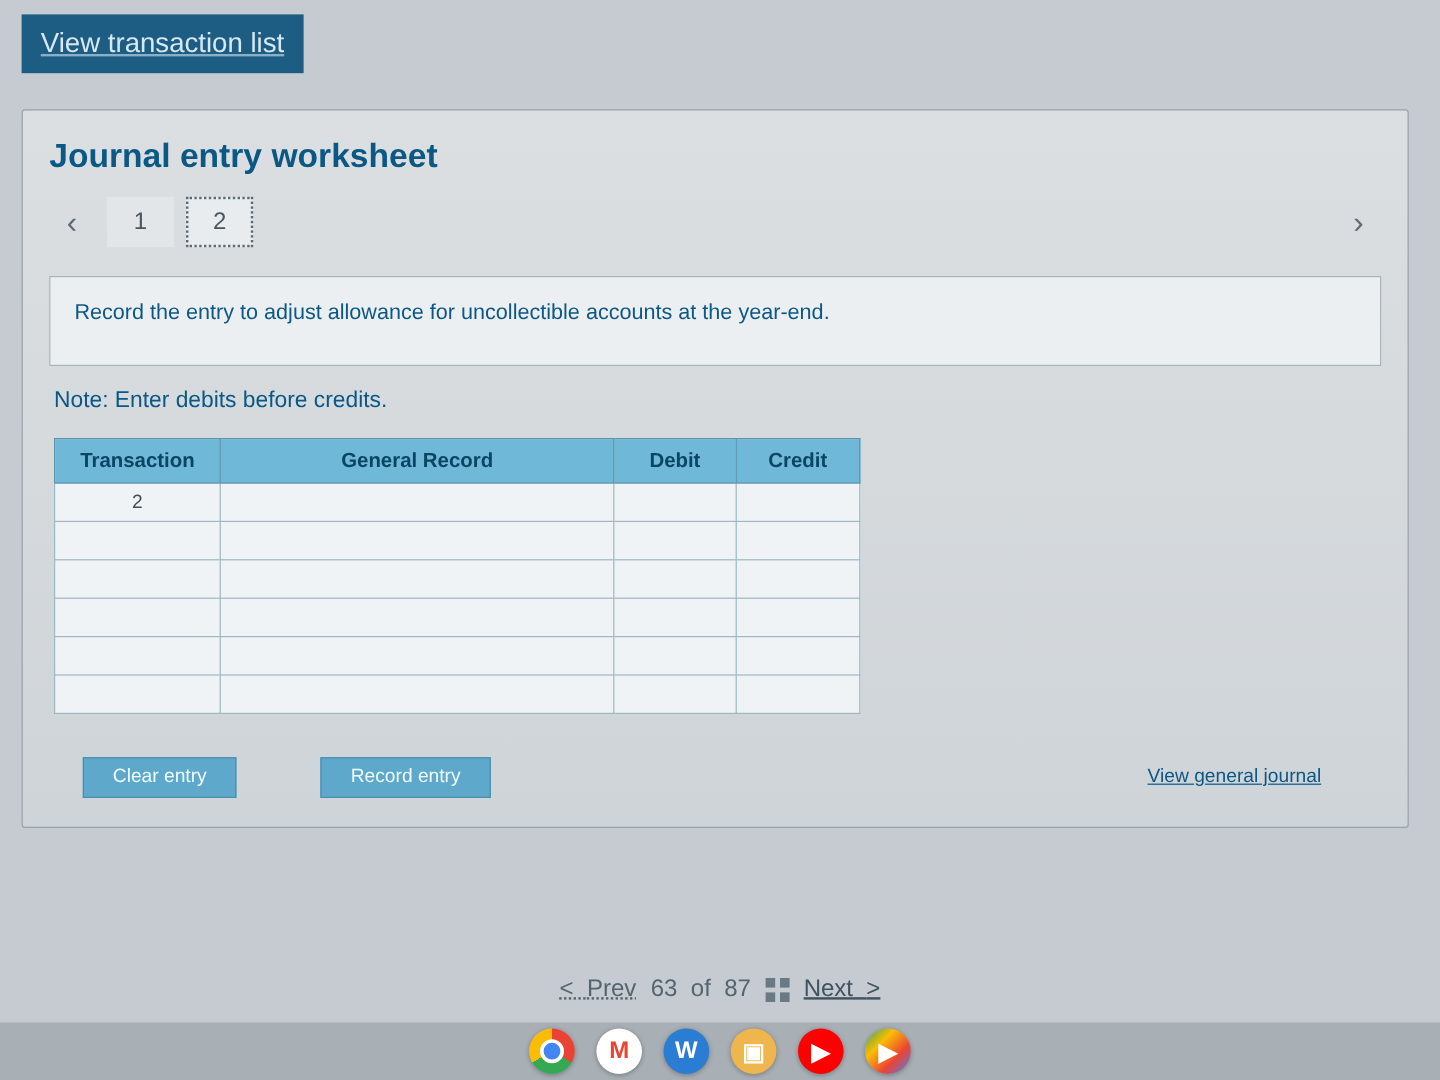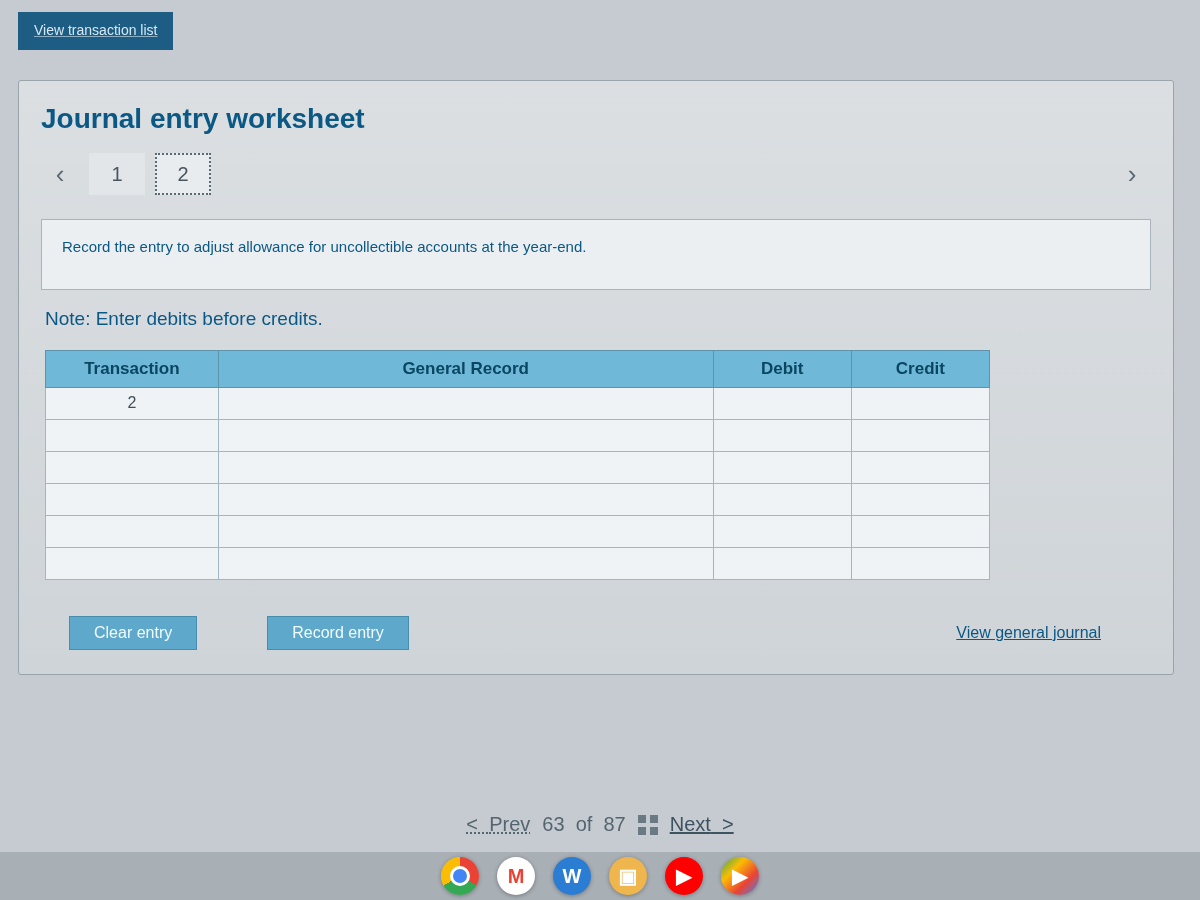--- a/index.html
+++ b/index.html
@@ -13,21 +13,21 @@
     position: relative;
   }
   .page {
     padding: 12px 0 0 0;
   }
   .view-txn {
     display: inline-block;
     background: #1d5c83;
     color: #d6e8f2;
     padding: 10px 16px 12px 16px;
-    font-size: 14px;
+    font-size: 23px;
     margin-left: 18px;
     cursor: pointer;
     text-decoration: underline;
     text-decoration-color: rgba(214,232,242,0.6);
   }
   .card {
     margin: 30px 26px 0 18px;
     background: linear-gradient(#dbdfe2, #cfd4d8);
     border: 1px solid #9aa4ab;
     border-radius: 3px;
@@ -59,31 +59,31 @@
   }
   .tab.active {
     border: 2px dotted #5a6a75;
     background:#e8ecef;
   }
   .spacer { flex:1; }
   .instruction {
     background: rgba(250,252,253,0.6);
     border: 1px solid #aab3ba;
     padding: 16px 20px 30px 20px;
-    font-size: 15px;
+    font-size: 18px;
     color: #0b5885;
     line-height: 1.5;
     margin-bottom: 18px;
   }
   .note {
     color:#0b5885; font-size:19px; margin: 0 0 20px 4px;
   }
   table.journal {
     border-collapse: collapse;
-    width: 945px;
+    width: 672px;
     margin-left: 4px;
     background:#eef1f3;
     padding-left:25px;
   }
   table.journal th {
     background:#6fb8d8;
     color:#0a4663;
     border:1px solid #5e93ab;
     font-size:17px;
     font-weight:bold;

